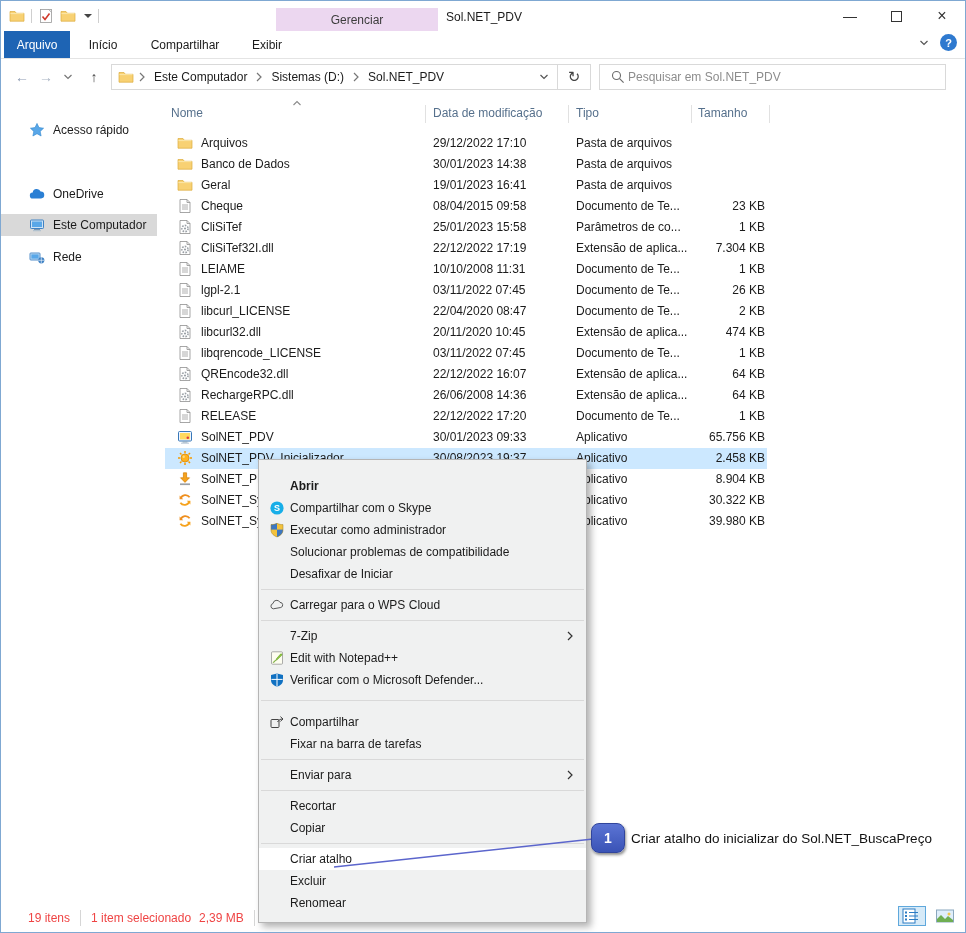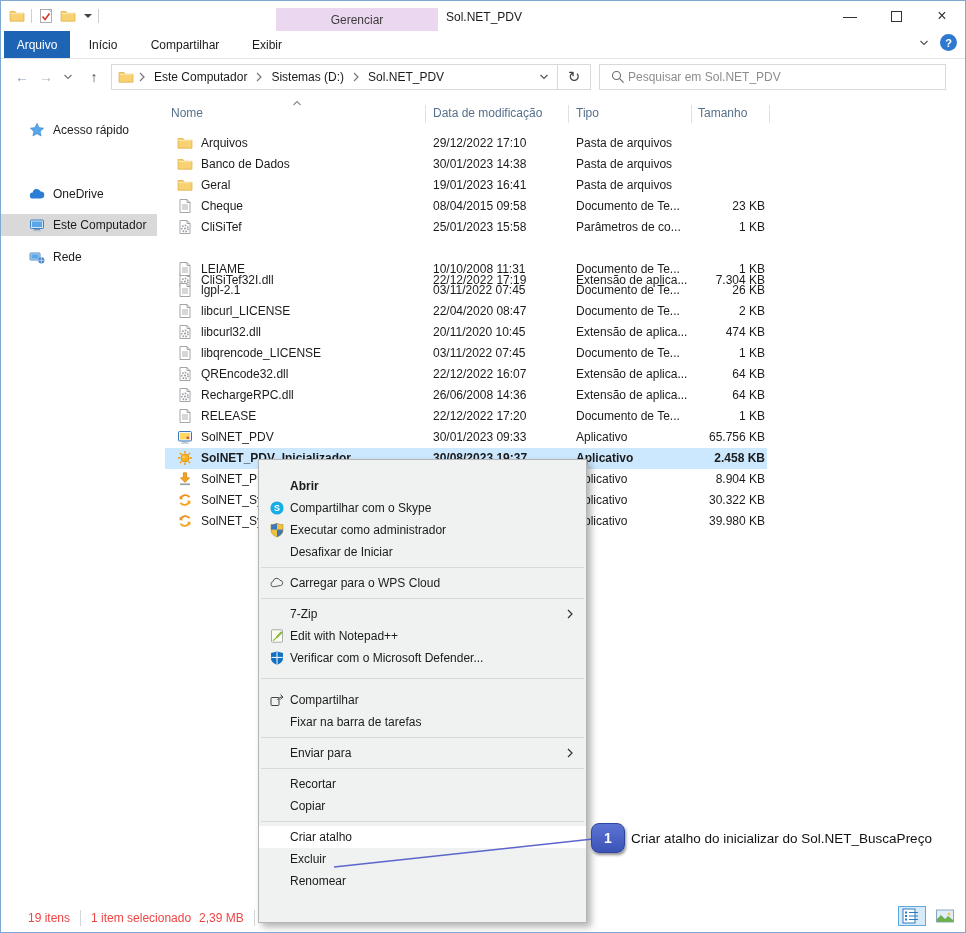--- a/index.html
+++ b/index.html
@@ -53,21 +53,21 @@
   .side-item.sel{background:#d9d9d9;}
   .side-label{white-space:nowrap;}
 
   
   .flist{position:absolute;left:162px;top:94px;width:804px;height:804px;background:#fff;}
   .sortcaret{position:absolute;left:128px;top:2px;color:#8a8a8a;}
   .fhead{position:absolute;left:0;top:8px;height:22px;width:100%;color:#56708c;}
   .fh{position:absolute;top:3px;}
   .fh-sep{position:absolute;top:2px;width:1px;height:18px;background:#e1e1e1;}
   .frow{position:absolute;left:2px;width:602px;height:21px;}
-  .frow.sel{background:#cce8ff;font-weight:bold;}
+  .frow.sel{background:#cce8ff;}
   .fic{position:absolute;left:12px;top:2px;}
   .c-name{position:absolute;left:36px;top:3px;width:222px;white-space:nowrap;overflow:hidden;}
   .c-date{position:absolute;left:268px;top:3px;width:130px;white-space:nowrap;}
   .c-type{position:absolute;left:411px;top:3px;width:116px;white-space:nowrap;overflow:hidden;}
   .c-size{position:absolute;left:528px;top:3px;width:72px;text-align:right;white-space:nowrap;}
 
   
   .cmenu{position:absolute;left:257px;top:458px;width:329px;height:464px;background:#f0f1f1;
          border:1px solid #b5b5b5;box-sizing:border-box;box-shadow:4px 4px 7px rgba(0,0,0,0.30);
          z-index:10;padding-top:15px;}
@@ -396,21 +396,21 @@
     </div>
     <div class="frow" style="top:122px;">
       <svg class="i16 fic">
           <use href="#i-gearpage"></use>
         </svg>
       <span class="c-name">CliSiTef</span>
       <span class="c-date">25/01/2023 15:58</span>
       <span class="c-type">Parâmetros de co...</span>
       <span class="c-size">1 KB</span>
     </div>
-    <div class="frow" style="top:143px;margin-top:32px;">
+    <div class="frow" style="top:143px;">
       <svg class="i16 fic">
           <use href="#i-gearpage"></use>
         </svg>
       <span class="c-name">CliSiTef32I.dll</span>
       <span class="c-date">22/12/2022 17:19</span>
       <span class="c-type">Extensão de aplica...</span>
       <span class="c-size">7.304 KB</span>
     </div>
     <div class="frow" style="top:164px;">
       <svg class="i16 fic">
@@ -544,20 +544,24 @@
         </span>
       <span class="mi-t">Compartilhar com o Skype</span>
     </div>
     <div class="mi">
       <span class="mi-ic">
           <svg class="i16">
             <use href="#i-uac"></use>
           </svg>
         </span>
       <span class="mi-t">Executar como administrador</span>
+    </div>
+    <div class="mi">
+      <span class="mi-ic"></span>
+        <span class="mi-t">Solucionar problemas de compatibilidade</span>
     </div>
     <div class="mi">
       <span class="mi-ic"></span>
         <span class="mi-t">Desafixar de Iniciar</span>
     </div>
     <div class="msep"></div>
     <div class="mi">
       <span class="mi-ic">
           <svg class="i16">
             <use href="#i-wpscloud"></use>

